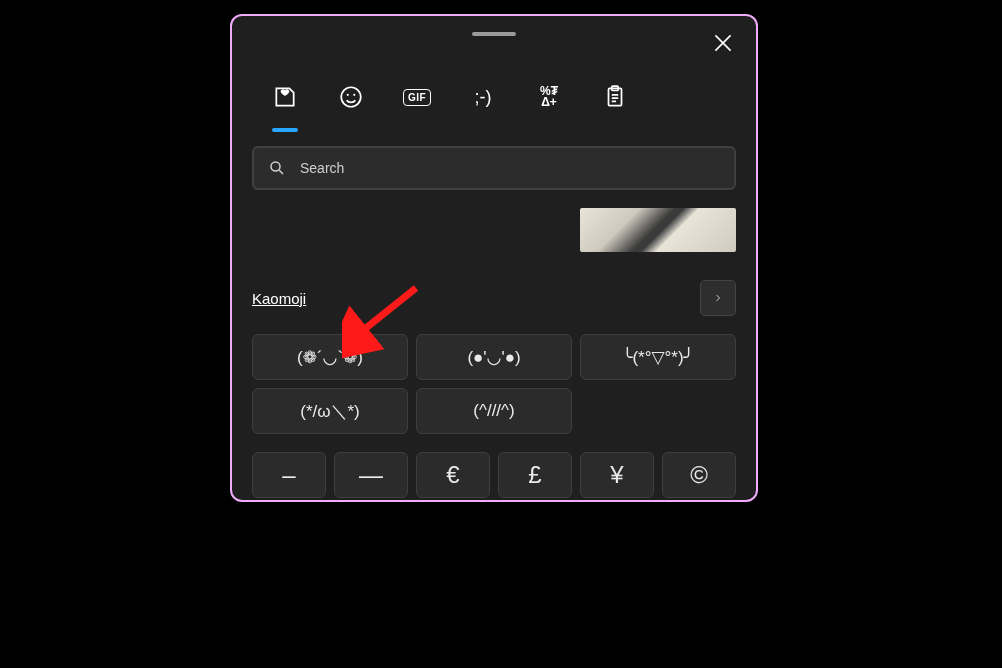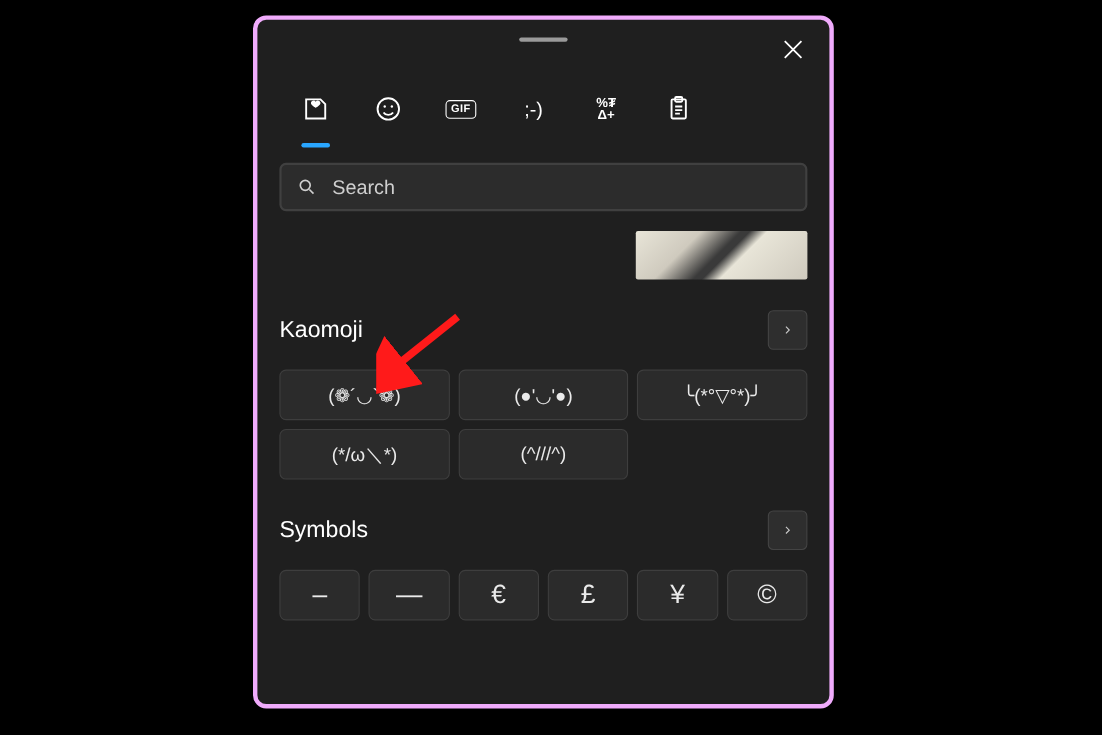--- a/index.html
+++ b/index.html
@@ -3,22 +3,22 @@
   <meta charset="utf-8">
   <style>
     * { box-sizing: border-box; margin: 0; padding: 0; }
     body {
       width: 1002px; height: 668px; background: #000;
       font-family: 'Segoe UI', Arial, sans-serif; color: #fff;
       position: relative; overflow: hidden;
     }
     .panel {
       position: absolute; left: 230px; top: 14px;
-      width: 528px; height: 630px;
-      background: #1f1f1f; border: 4px solid #f0abfc;
+      width: 528px; height: 488px;
+      background: #1f1f1f; border: 2px solid #f0abfc;
       border-radius: 12px; padding: 8px;
     }
     .drag-handle {
       width: 44px; height: 4px; background: #9a9a9a;
       border-radius: 3px; margin: 8px auto 0;
     }
     .close-btn {
       position: absolute; top: 14px; right: 20px;
       background: none; border: none; color: #fff;
       font-size: 20px; cursor: pointer;
@@ -48,42 +48,42 @@
       margin: 32px 12px 0; position: relative;
       background: #2c2c2c; border: 2px solid #404040;
       border-radius: 6px; height: 44px;
       display: flex; align-items: center; padding: 0 14px;
     }
     .search-wrap svg {
       width: 18px; height: 18px; stroke: #cfcfcf; fill: none; stroke-width: 2;
     }
     .search-input {
       flex: 1; background: none; border: none; outline: none;
-      color: #fff; font-size: 18px; padding-left: 14px;
+      color: #fff; font-size: 14px; padding-left: 14px;
     }
     .search-input::placeholder { color: #cfcfcf; }
     .scrollbox {
       height: 458px; overflow-y: auto; padding: 0 12px 10px;
       scrollbar-width: thin; scrollbar-color: #555 transparent;
     }
     .scrollbox::-webkit-scrollbar { width: 6px; }
     .scrollbox::-webkit-scrollbar-thumb { background: #555; border-radius: 3px; }
     .gif-row {
       display: flex; justify-content: flex-end; margin-top: 18px;
     }
     .gif-thumb {
       width: 156px; height: 44px; background:
         linear-gradient(135deg, #e8e5d8 0%, #cfcabe 30%, #3a3a3a 48%, #3a3a3a 52%, #e8e5d8 60%, #cfcabe 100%);
       border-radius: 2px; cursor: pointer;
     }
     .section-head {
       display: flex; align-items: center; justify-content: space-between;
       margin-top: 28px;
     }
-    .section-title { font-size: 21px; font-weight: 400; }
+    .section-title { font-size: 15px; font-weight: 400; text-decoration: underline; }
     .expand-btn {
       width: 36px; height: 36px; border-radius: 5px;
       background: #2e2e2e; border: 1.5px solid #444;
       display: flex; align-items: center; justify-content: center; cursor: pointer;
     }
     .expand-btn svg { width: 12px; height: 12px; stroke: #ccc; stroke-width: 2; fill: none; }
     .grid-3 {
       display: grid; grid-template-columns: repeat(3, 1fr);
       gap: 8px; margin-top: 18px;
     }
@@ -173,28 +173,20 @@
       </div>
     </div>
     <div class="grid-3">
       <div class="cell">(❁´◡`❁)</div>
       <div class="cell">(●'◡'●)</div>
       <div class="cell">╰(*°▽°*)╯</div>
       <div class="cell">(*/ω＼*)</div>
       <div class="cell">(^///^)</div>
     </div>
 
-    <div class="section-head">
-      <span class="section-title">Symbols</span>
-      <div class="expand-btn">
-        <svg viewBox="0 0 24 24">
-            <path d="M9 6l6 6-6 6"></path>
-          </svg>
-      </div>
-    </div>
     <div class="grid-6">
       <div class="cell sym">–</div>
       <div class="cell sym">—</div>
       <div class="cell sym">€</div>
       <div class="cell sym">£</div>
       <div class="cell sym">¥</div>
       <div class="cell sym">©</div>
     </div>
 
   </div>

